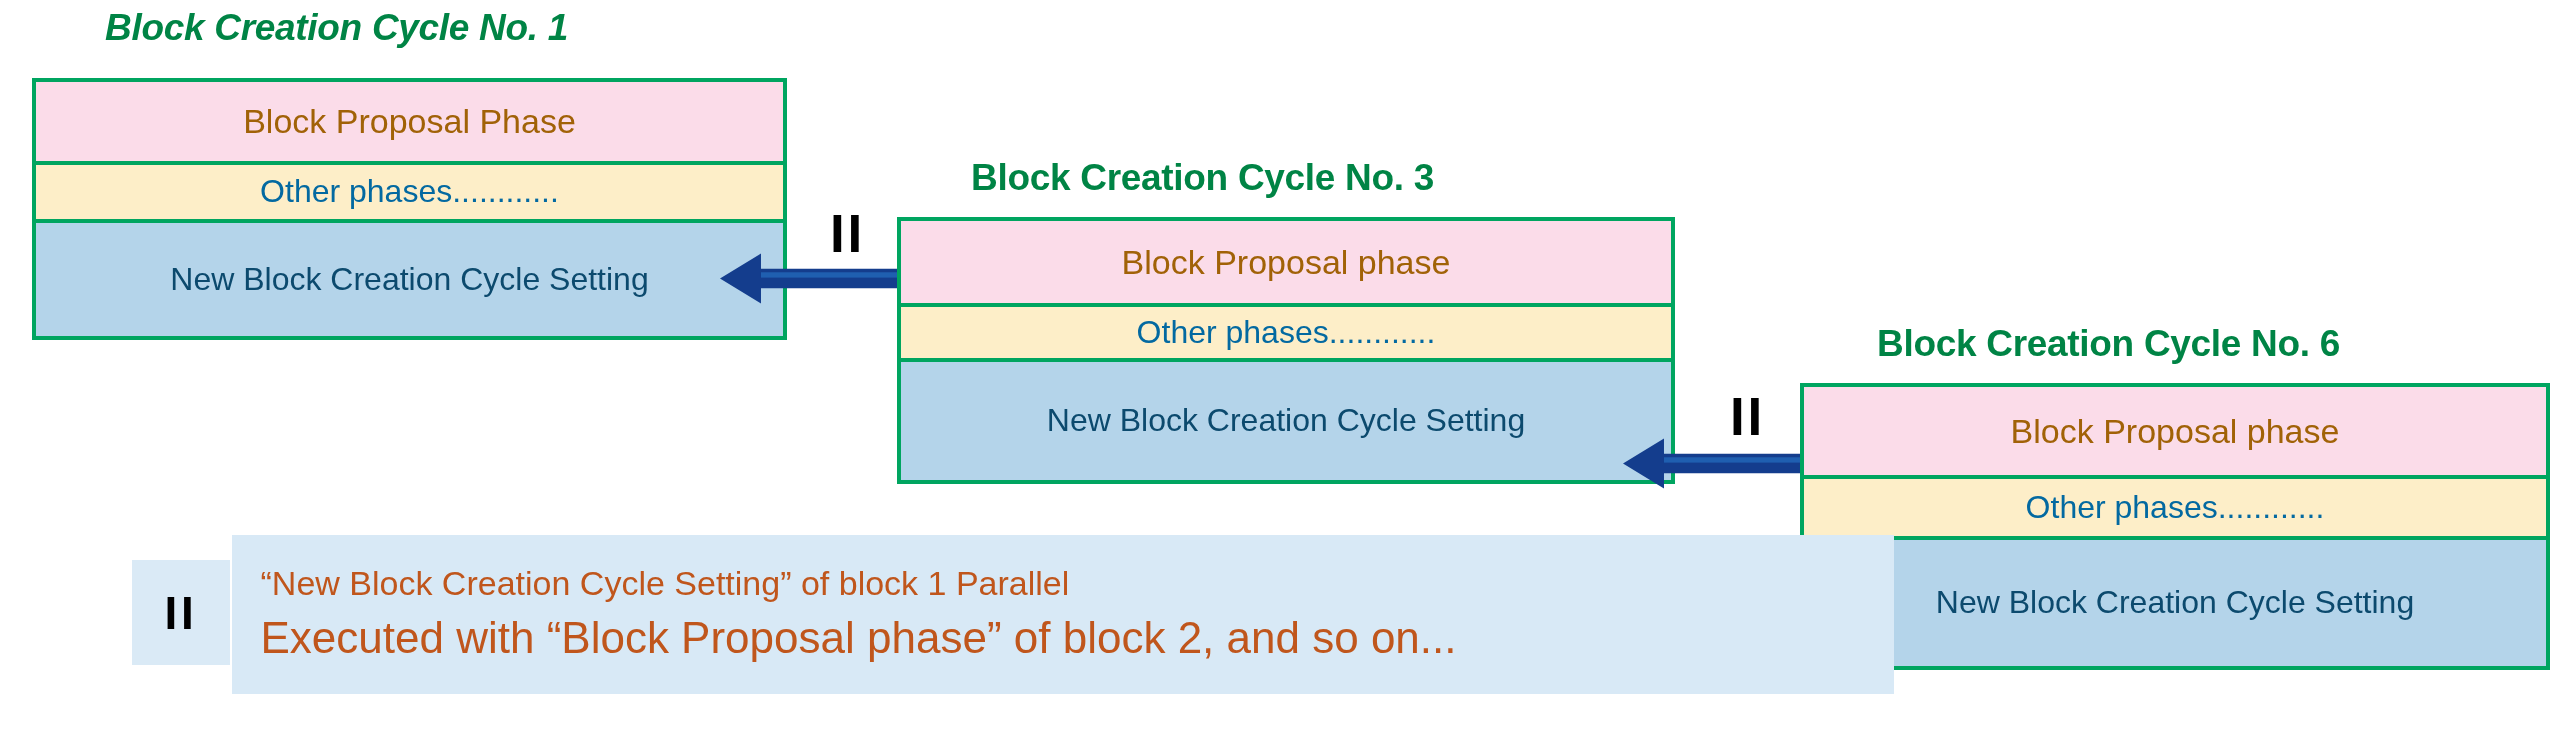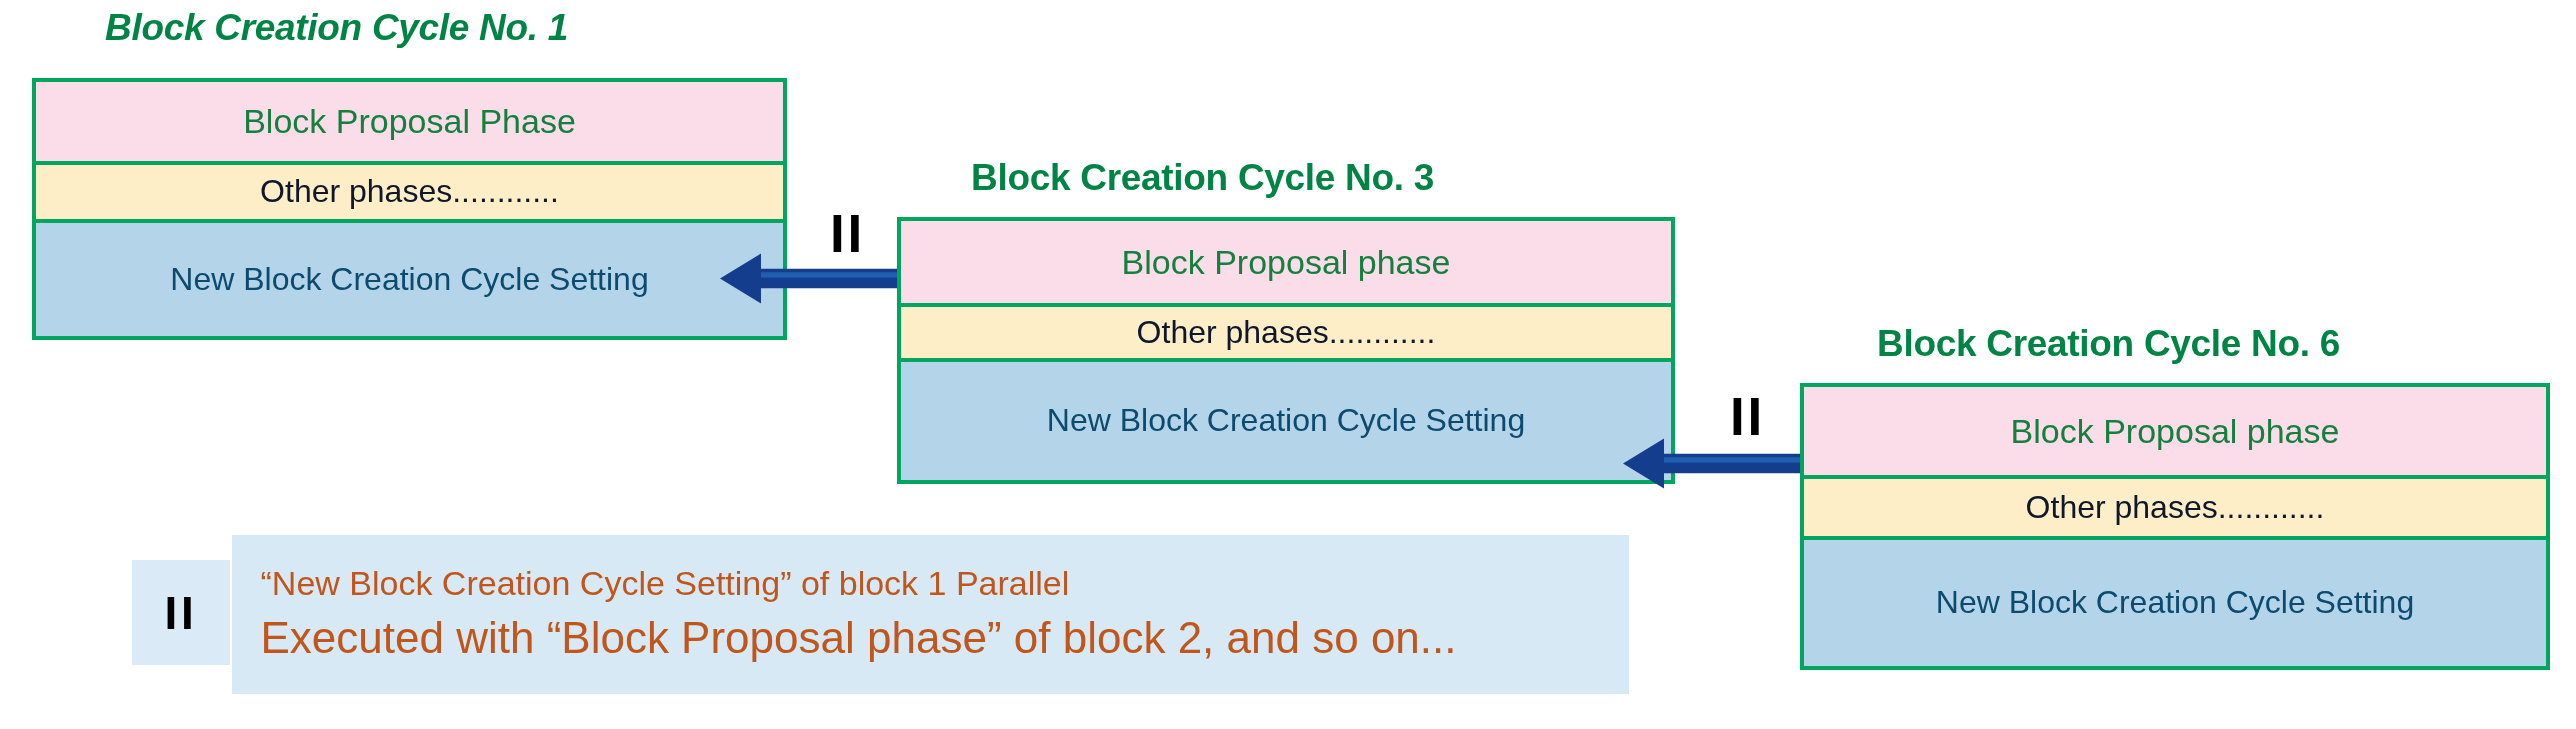--- a/index.html
+++ b/index.html
@@ -29,26 +29,26 @@
     box-sizing: border-box;
     display: flex;
     align-items: center;
     justify-content: center;
     text-align: center;
     line-height: 1.06;
     overflow: hidden;
   }
   .phase-proposal {
     background: #fbdce9;
-    color: #15803d;
+    color: #a16207;
     border-bottom: 4.5px solid #00a560;
   }
   .phase-other {
     background: #fdeec8;
-    color: #0f172a;
+    color: #0369a1;
     border-bottom: 4.5px solid #00a560;
   }
   .phase-setting {
     background: #b4d4ea;
     color: #0c4a6e;
   }
 
   .cycle-title {
     position: absolute;
     color: #008445;
@@ -143,19 +143,19 @@
   <div class="cycle-block" style="left:1800px; top:383px; width:750px; height:287px;">
     <div class="phase-row phase-proposal" style="height:92px; font-size:34px;">Block Proposal phase</div>
     <div class="phase-row phase-other" style="height:61px; font-size:32px;">Other phases............</div>
     <div class="phase-row phase-setting" style="flex:1; font-size:32px; padding:0 53px;">New Block  Creation Cycle Setting</div>
   </div>
 
   <div class="legend-symbol-box" style="left:132px; top:560px; width:98px; height:105px;">
     <span class="parallel-glyph" style="font-size:46px;">II</span>
   </div>
 
-  <div class="legend-text-box" style="left:232px; top:535px; width:1397px; height:159px;">
+  <div class="legend-text-box" style="left:232px; top:535px; width:1662px; height:159px;">
     <div class="legend-line" style="font-size:34px;">“New Block  Creation Cycle Setting” of block 1 Parallel</div>
     <div class="legend-line" style="font-size:44px;">Executed with “Block Proposal phase” of block 2, and so on...</div>
   </div>
 
 </div>
 
 
 </body></html>

